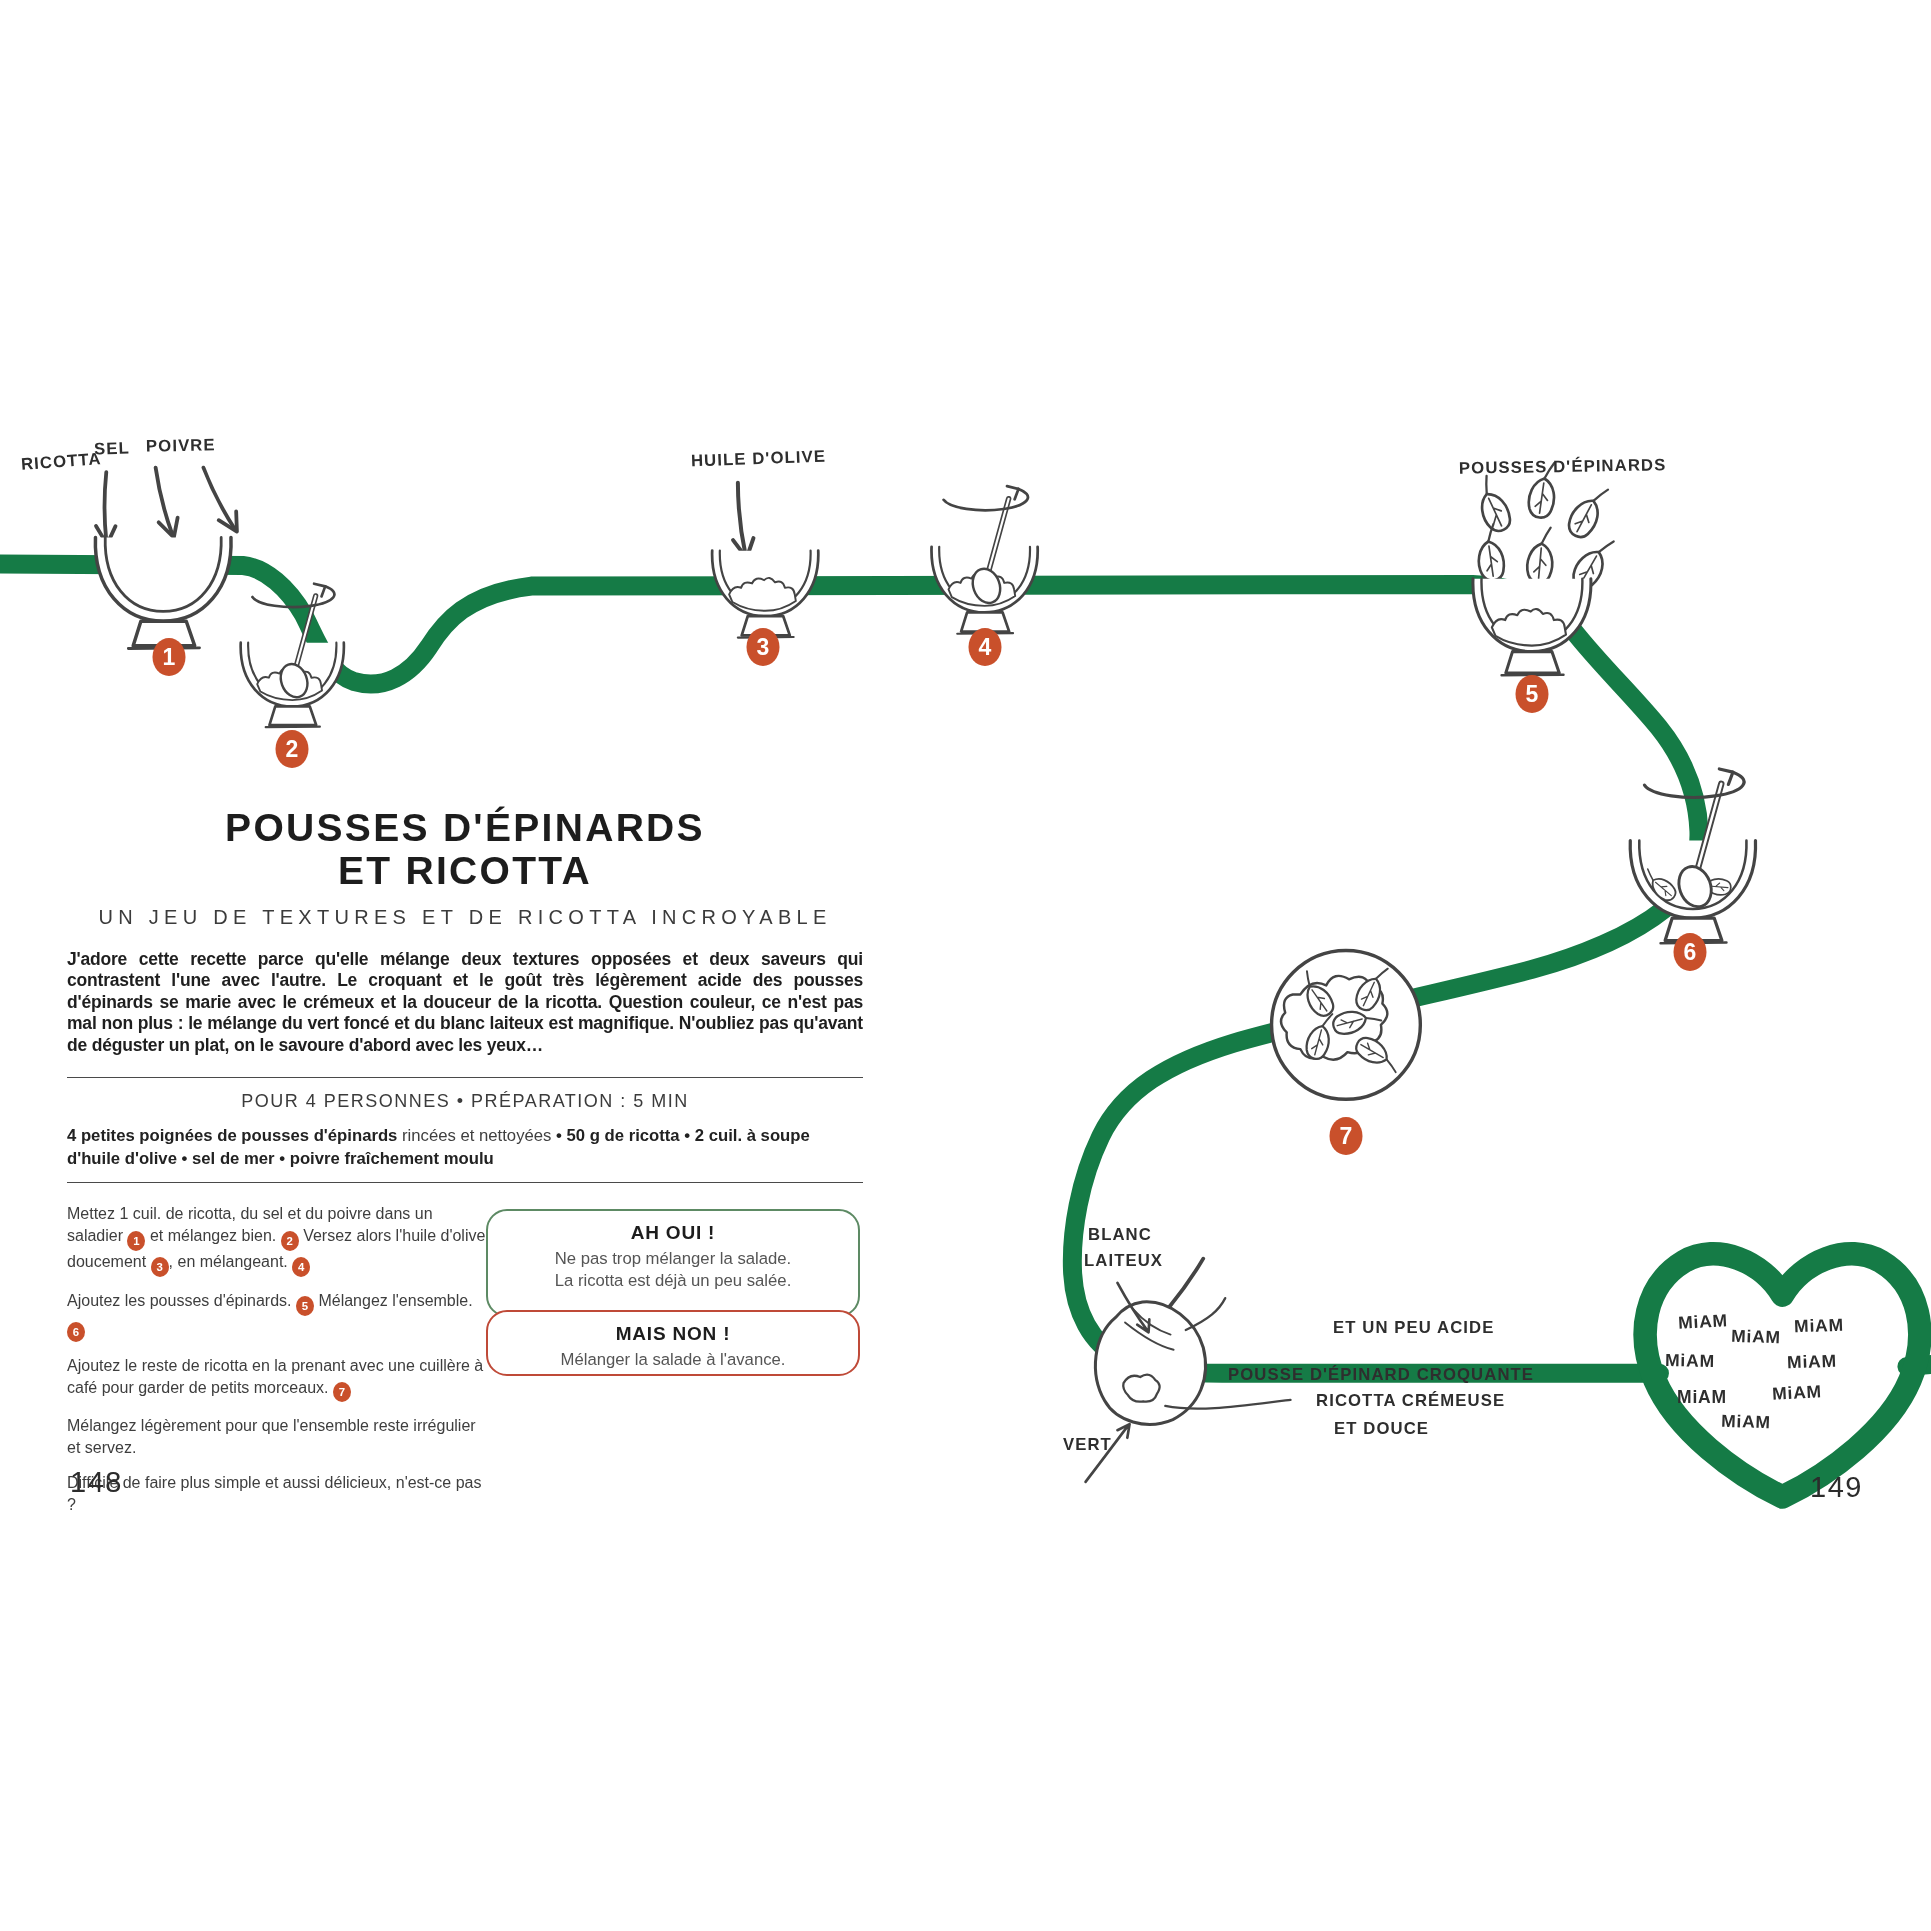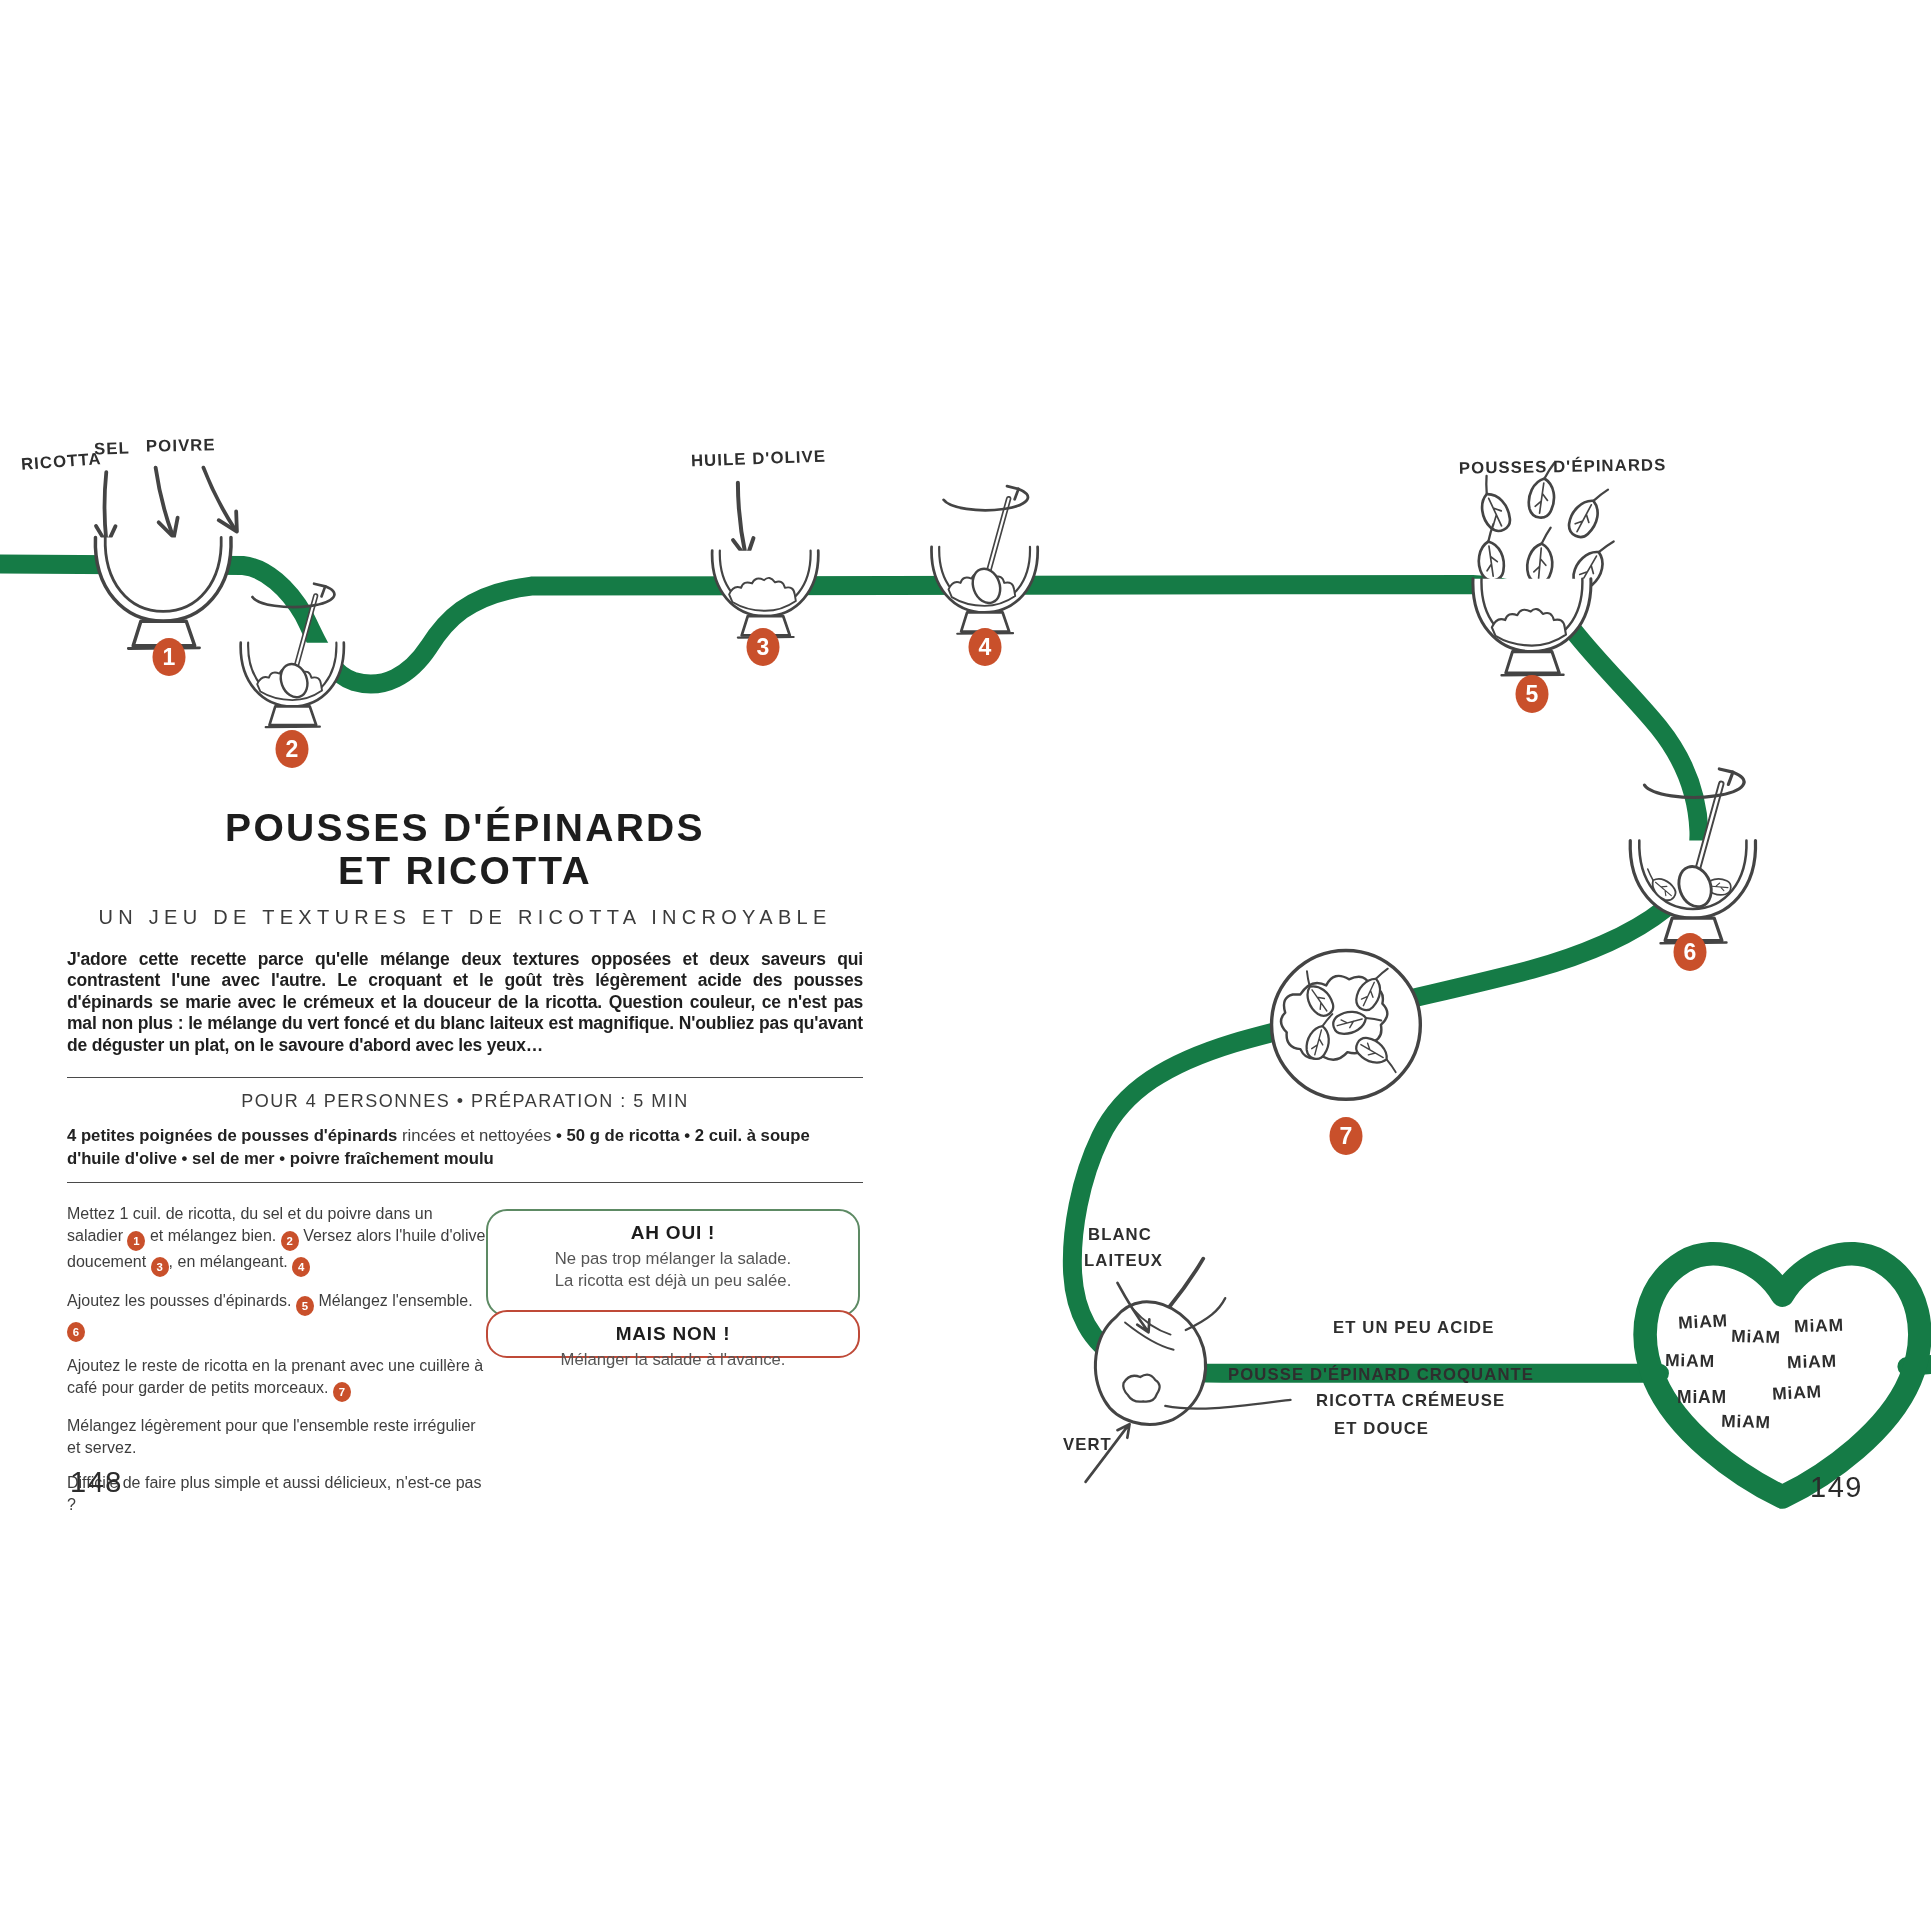--- a/index.html
+++ b/index.html
@@ -32,21 +32,21 @@
   .rule2{margin-top:12px;border-top:1.5px solid #4a4a4a;height:0;}
   #steps{margin-top:20px;width:419px;}
   #steps p.step{margin:0 0 13px 0;font-size:16px;line-height:22px;color:#3e3e3e;}
   .nbadge{display:inline-flex;width:18px;height:20px;border-radius:50%;background:#C9502B;
           color:#fff;font-size:11.4px;font-weight:700;align-items:center;justify-content:center;
           vertical-align:-3.8px;}
   
   .tipbox{position:absolute;left:486px;width:374px;border-radius:21px;box-sizing:border-box;
           padding:10.6px 7.6px;text-align:center;background:#fff;}
   #tip-yes{top:1209px;height:108px;border:2.3px solid #5d8a64;}
-  #tip-no{top:1310px;height:48px;border:2.3px solid #bf4a38;}
+  #tip-no{top:1310px;height:66px;border:2.3px solid #bf4a38;}
   .tiptitle{font-size:19px;font-weight:700;letter-spacing:0.8px;color:#1d1d1d;margin-bottom:4.6px;}
   .tipline{font-size:16.7px;line-height:22px;color:#555;}
   
   .pagenum{position:absolute;font-size:29px;font-weight:400;color:#2c2c2c;letter-spacing:1.5px;}
 </style>
 </head>
 <body>
 
 <div id="page">
 

